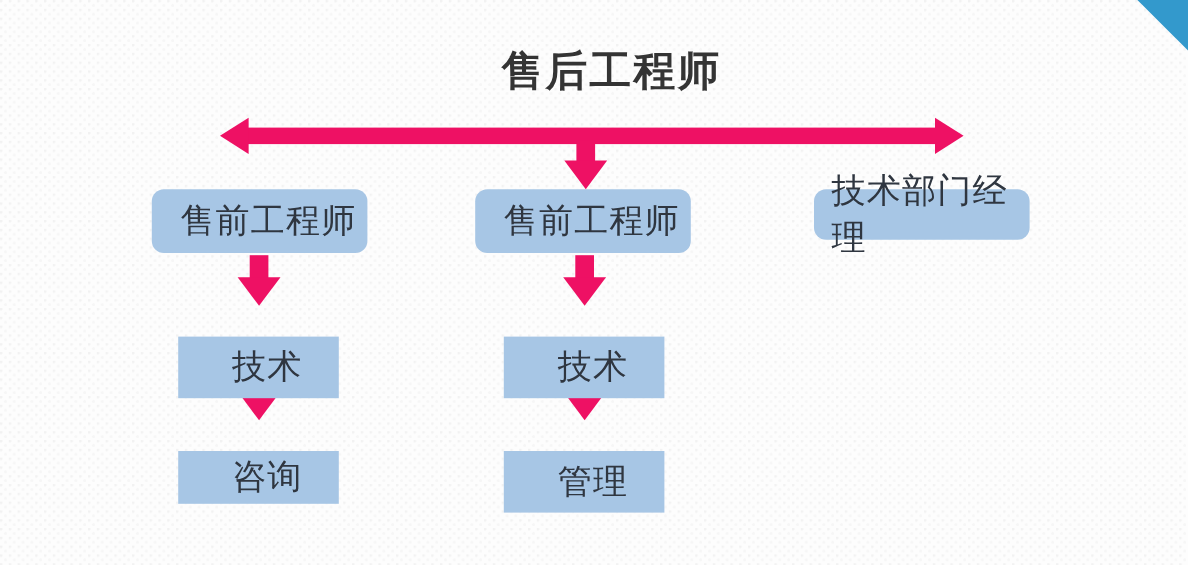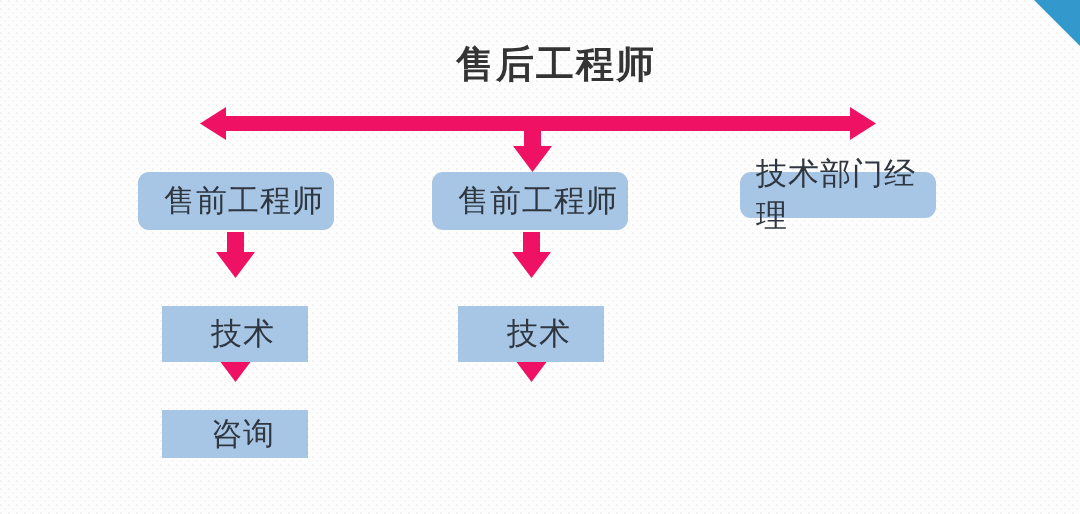--- a/index.html
+++ b/index.html
@@ -142,14 +142,15 @@
   <div class="node rounded" id="node-presales-mid">售前工程师</div>
 
   <div class="node rounded" id="node-tech-manager">技术部门经理</div>
 
   <div class="node square" id="node-tech-left">技术</div>
 
   <div class="node square" id="node-tech-mid">技术</div>
 
   <div class="node square" id="node-consulting">咨询</div>
 
+  <div class="node square" id="node-management">管理</div>
 
 </div>
 
 </body></html>

